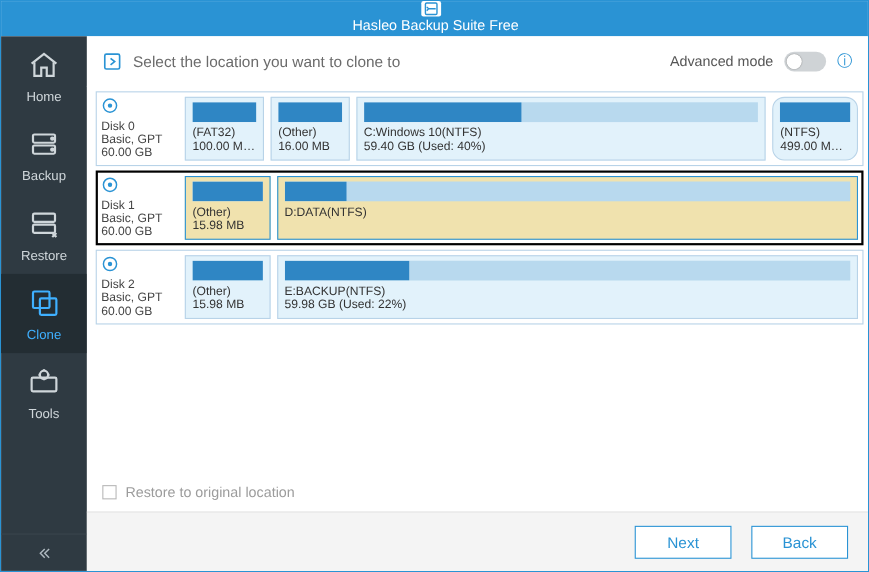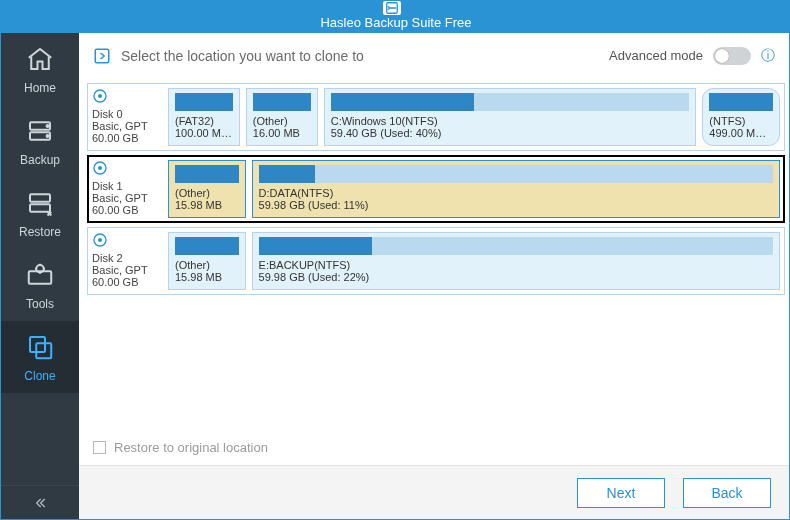--- a/index.html
+++ b/index.html
@@ -115,38 +115,38 @@
           <div class="nav-item">
             <div class="nav-icon">
               <svg width="30" height="30" viewBox="0 0 24 24" fill="none" stroke="currentColor" stroke-width="1.6">
                 <rect x="4" y="5" width="16" height="6" rx="1"></rect>
                 <rect x="4" y="13" width="16" height="6" rx="1"></rect>
                 <path d="M18 19l3 3M21 19l-3 3" stroke-width="1.6"></path>
               </svg>
             </div>
             <span>Restore</span>
           </div>
+          <div class="nav-item active">
+            <div class="nav-icon">
+              <svg width="30" height="30" viewBox="0 0 24 24" fill="none" stroke="currentColor" stroke-width="1.6">
+                <rect x="4" y="4" width="12" height="12" rx="1"></rect>
+                <rect x="9" y="9" width="12" height="12" rx="1"></rect>
+              </svg>
+            </div>
+            <span>Clone</span>
+          </div>
           <div class="nav-item">
             <div class="nav-icon">
               <svg width="30" height="30" viewBox="0 0 24 24" fill="none" stroke="currentColor" stroke-width="1.6">
                 <rect x="3" y="9" width="18" height="10" rx="1"></rect>
                 <circle cx="12" cy="7" r="3"></circle>
                 <path d="M12 4v-1M12 10v1M9 7h-1M15 7h1"></path>
               </svg>
             </div>
             <span>Tools</span>
-          </div>
-          <div class="nav-item active">
-            <div class="nav-icon">
-              <svg width="30" height="30" viewBox="0 0 24 24" fill="none" stroke="currentColor" stroke-width="1.6">
-                <rect x="4" y="4" width="12" height="12" rx="1"></rect>
-                <rect x="9" y="9" width="12" height="12" rx="1"></rect>
-              </svg>
-            </div>
-            <span>Clone</span>
           </div>
         </div>
       <div class="spacer"></div>
       <div class="collapse-btn">
         <svg width="16" height="16" viewBox="0 0 24 24" fill="none" stroke="currentColor" stroke-width="2">
             <path d="M13 6l-6 6 6 6"></path>
             <path d="M19 6l-6 6 6 6"></path>
           </svg>
       </div>
     </div>
@@ -227,21 +227,20 @@
                   <div class="fill" style="width:100%"></div>
                 </div>
                 <span class="part-label">(Other)</span>
                 <span class="part-label">15.98 MB</span>
               </div>
               <div class="part" style="flex: 89 1 0%;">
                 <div class="usage">
                   <div class="fill" style="width:11%"></div>
                 </div>
                 <span class="part-label">D:DATA(NTFS)</span>
-                <span class="part-label">59.98 GB (Used: 11%)</span>
               </div>
             </div>
           </div>
           <div class="disk-row">
             <div class="disk-head">
               <span class="hdd-icon"><svg width="16" height="16" viewBox="0 0 24 24" fill="none" stroke="#2a93d4" stroke-width="2">
                   <circle cx="12" cy="12" r="9"></circle>
                   <circle cx="12" cy="12" r="2" fill="#2a93d4"></circle>
                 </svg></span>
               <span>Disk 2</span>

